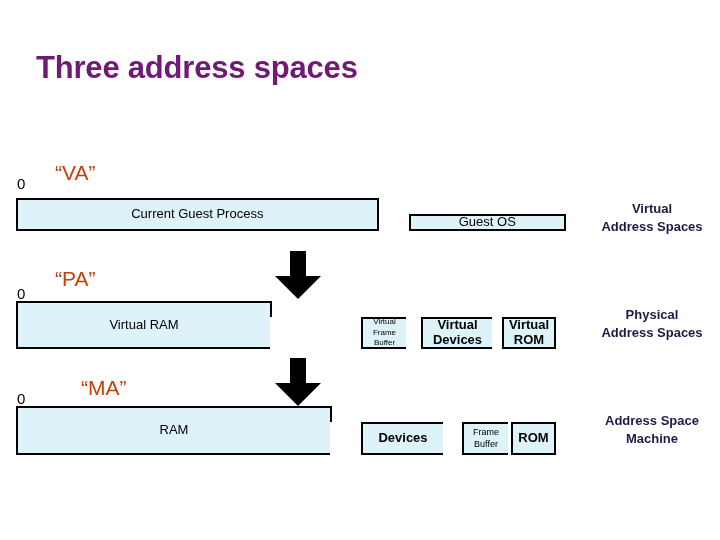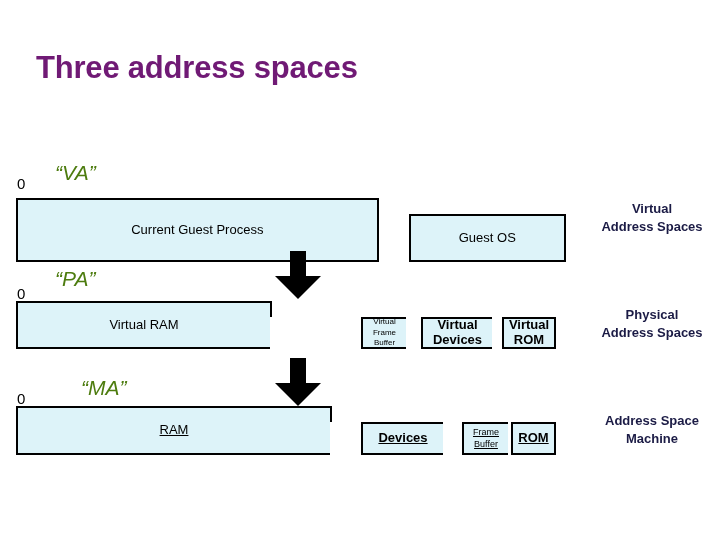--- a/index.html
+++ b/index.html
@@ -38,25 +38,24 @@
     font-size: 15px;
     color: #000000;
     font-family: "Liberation Sans", sans-serif;
     line-height: 1;
   }
 
   
   .space-name {
     position: absolute;
     font-size: 21px;
-    color: #4d7c0f;
+    color: #c2410c;
     font-family: "Liberation Sans", sans-serif;
     line-height: 1;
     white-space: nowrap;
-    font-style: italic;
   }
 
   
   .row {
     position: absolute;
     left: 16px;
     width: 550px;
     display: flex;
     align-items: stretch;
   }
@@ -129,21 +128,21 @@
 <body>
 
 <div id="slide">
 
   <div class="title">Three address spaces</div>
 
   <div class="zero" style="left:17px; top:176px;">0</div>
 
   <div class="space-name" style="left:55px; top:162px;">“VA”</div>
 
-  <div class="row" style="top:198px; height:64px;gap:32px;">
+  <div class="row" style="top:198px; height:33px;gap:32px;">
     <div class="cell lbl-reg" style="width:385px;">Current Guest Process</div>
     <div class="cell lbl-reg" style="width:167px;">Guest OS</div>
   </div>
 
   <div class="side-caption" style="top:200px;">
     <div>Virtual</div>
     <div>Address Spaces</div>
   </div>
 
   <div class="arrow" style="left:275px; top:251px;">
@@ -178,21 +177,21 @@
   <div class="arrow" style="left:275px; top:358px;">
     <svg viewBox="0 0 46 48" xmlns="http://www.w3.org/2000/svg">
       <polygon points="15,0 31,0 31,25 46,25 23,48 0,25 15,25" fill="#000000"></polygon>
     </svg>
   </div>
 
   <div class="zero" style="left:17px; top:391px;">0</div>
 
   <div class="space-name" style="left:55px; top:377px;margin-left:26px;">“MA”</div>
 
-  <div class="row" style="top:406px; height:49px;text-decoration:underline;">
+  <div class="row" style="top:406px; height:49px;">
     <div class="cell lbl-reg" style="width:316px;">RAM</div>
     <div class="cell gap" style="width:33px;"></div>
     <div class="cell lbl-bold" style="width:84px;">Devices</div>
     <div class="cell gap" style="width:21px;"></div>
     <div class="cell lbl-small-b" style="width:48px; white-space:pre-line;">Frame
 Buffer</div>
     <div class="cell gap" style="width:5px;"></div>
     <div class="cell lbl-bold" style="width:45px;">ROM</div>
   </div>
 

